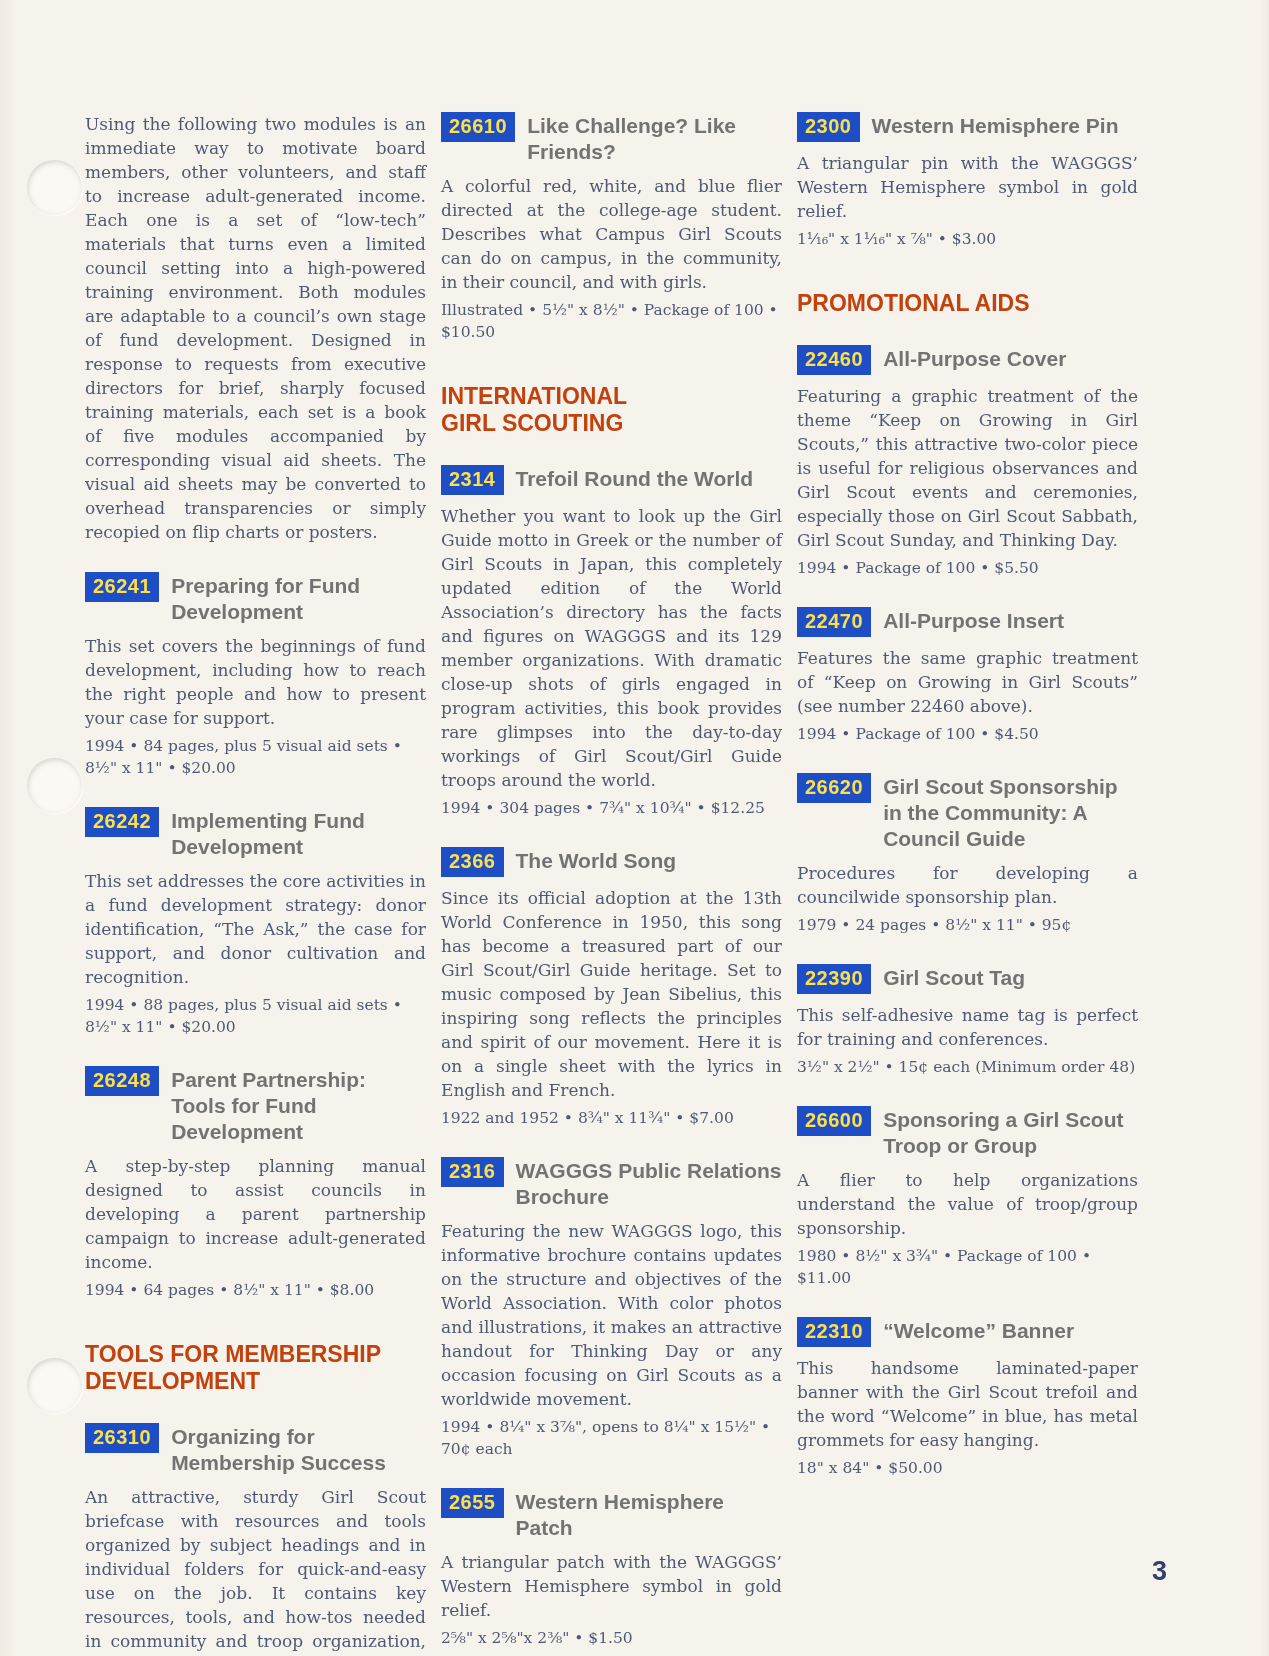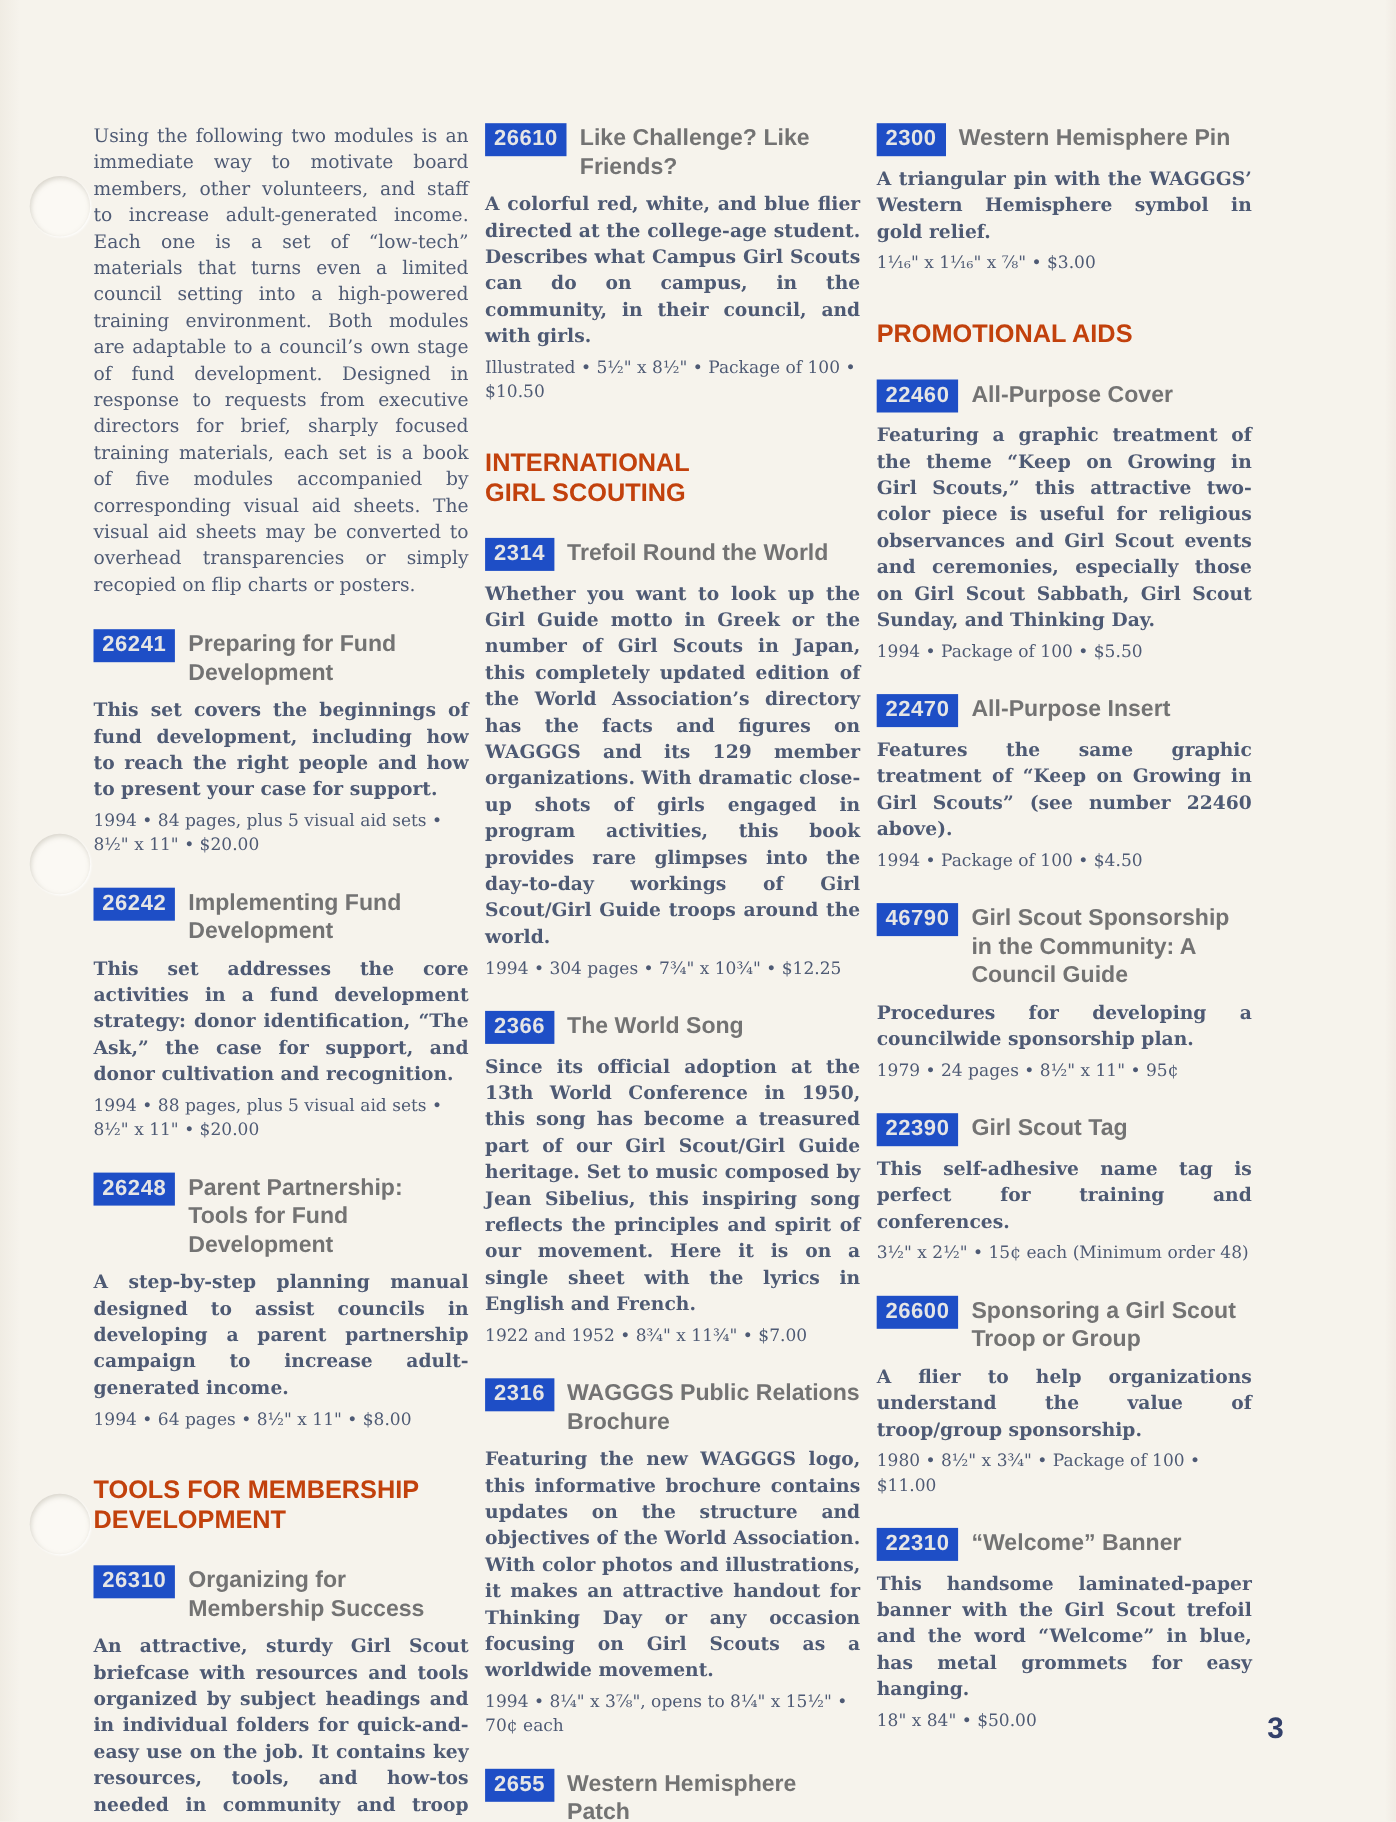--- a/index.html
+++ b/index.html
@@ -40,31 +40,31 @@
   .specs {
     font:15.5px/22px "DejaVu Serif", serif;
     color:#4e5a74;
     margin-top:5px;
   }
   .item { margin-top:28px; }
   .col .item:first-child, .col .body-text:first-child { margin-top:10px; }
   .item-head { display:flex; align-items:flex-start; gap:12px; margin-bottom:9px; }
   .code-badge {
     flex:0 0 auto;
-    background:#1e4ec6; color:#e5e5e5;
+    background:#1e4ec6; color:#fde047;
     font:bold 20px/25px "Liberation Sans", sans-serif;
     letter-spacing:.5px;
     padding:2px 8px 3px;
   }
   .item-title {
     font:bold 21px/26px "Liberation Sans", sans-serif;
     color:#737373;
     padding-top:1px;
   }
-  .item-desc { margin-top:0;font-weight:bold; }
+  .item-desc { margin-top:0; }
   .section-heading {
     font:bold 23px/27px "Liberation Sans", sans-serif;
     color:#c2410c;
     white-space:pre-line;
     margin-top:40px;
   }
   .page-number {
     position:absolute; left:1152px; top:1556px;
     font:bold 27px/30px "Liberation Sans", sans-serif;
     color:#33406a;
@@ -198,21 +198,21 @@
       <div class="item-head">
         <span class="code-badge">22470</span>
         <h3 class="item-title">All-Purpose Insert</h3>
       </div>
       <p class="body-text item-desc">Features the same graphic treatment of “Keep on Growing in Girl Scouts” (see number 22460 above).</p>
       <p class="specs">1994 • Package of 100 • $4.50</p>
     </div>
 
     <div class="item">
       <div class="item-head">
-        <span class="code-badge">46790</span>
+        <span class="code-badge">26620</span>
         <h3 class="item-title">Girl Scout Sponsorship in the Community: A Council Guide</h3>
       </div>
       <p class="body-text item-desc">Procedures for developing a councilwide sponsorship plan.</p>
       <p class="specs">1979 • 24 pages • 8½" x 11" • 95¢</p>
     </div>
 
     <div class="item">
       <div class="item-head">
         <span class="code-badge">22390</span>
         <h3 class="item-title">Girl Scout Tag</h3>

